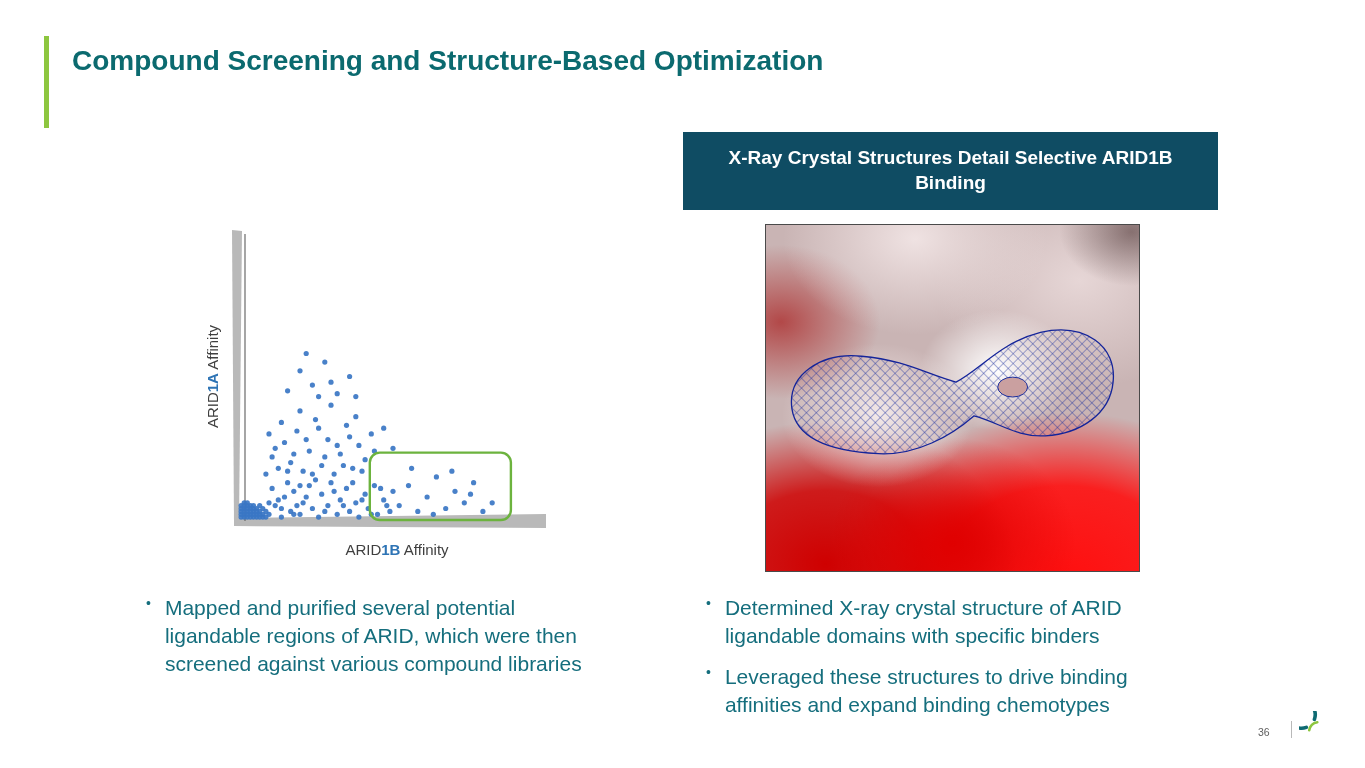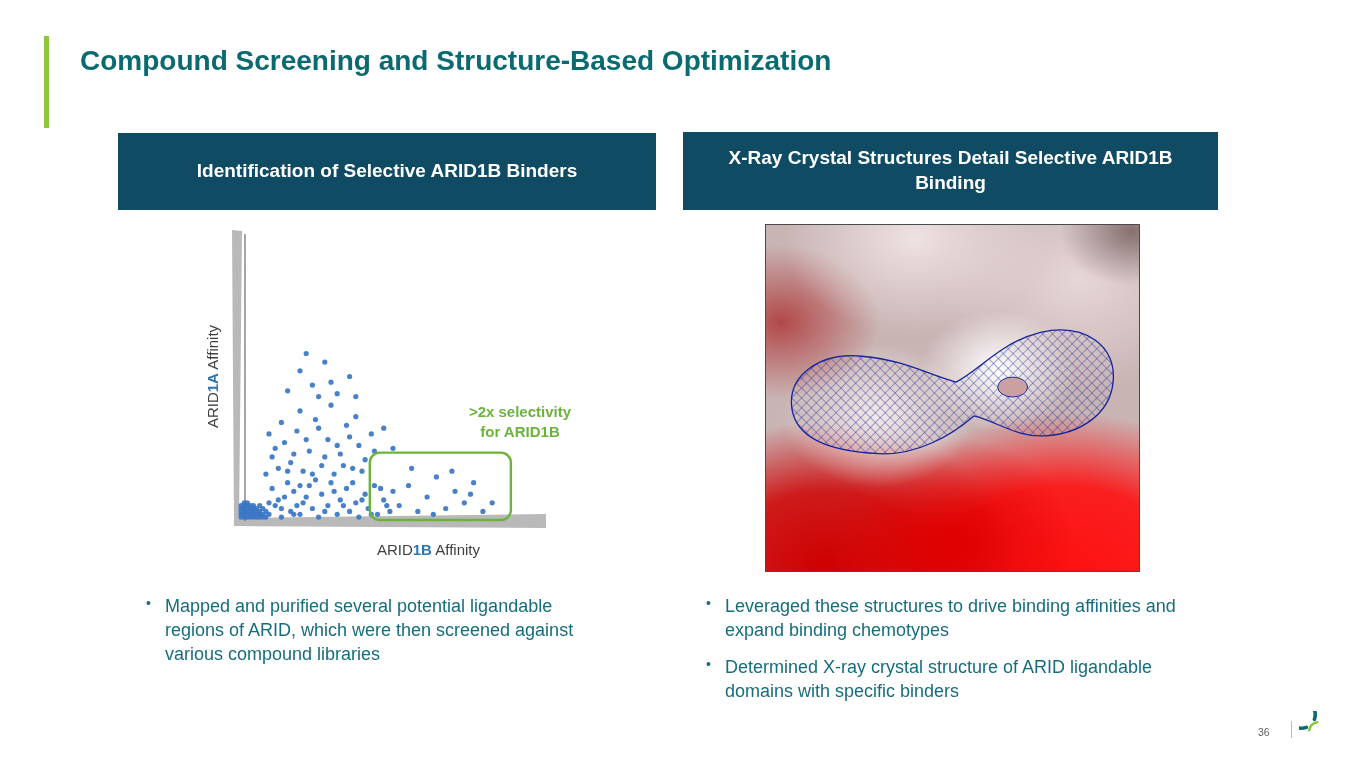--- a/index.html
+++ b/index.html
@@ -1,36 +1,36 @@
 <!DOCTYPE html>
 <html><head>
 <meta charset="utf-8">
 <style>
   html,body{margin:0;padding:0;background:#e8e8e8;}
   .slide{
     position:relative;width:1365px;height:768px;background:#ffffff;overflow:hidden;
     font-family:"Liberation Sans",sans-serif;
   }
   .accent-bar{position:absolute;left:44px;top:36px;width:5px;height:92px;background:#8DC63F;}
-  .title{position:absolute;left:80px;top:44px;font-size:28px;font-weight:700;color:#0B6A6F;line-height:1.18;}
+  .title{position:absolute;left:72px;top:44px;font-size:28px;font-weight:700;color:#0B6A6F;line-height:1.18;}
   .panel-header{
     position:absolute;background:#0F4C63;color:#ffffff;font-size:19px;font-weight:700;
     display:flex;align-items:center;justify-content:center;text-align:center;line-height:1.3;padding:0 24px;box-sizing:border-box;
   }
   .panel-header.left{left:118px;top:133px;width:538px;height:77px;}
   .panel-header.right{left:683px;top:132px;width:535px;height:78px;}
 
   
   .chart-area{position:absolute;left:190px;top:218px;width:420px;height:330px;}
   .scatter-svg{position:absolute;left:0;top:0;}
   .y-axis-label{
     position:absolute;left:130px;top:368px;width:164px;text-align:center;
     transform:rotate(-90deg);font-size:15px;color:#3f3f3f;
   }
-  .x-axis-label{position:absolute;left:280px;top:541px;width:200px;text-align:right;font-size:15px;color:#3f3f3f;}
+  .x-axis-label{position:absolute;left:297px;top:541px;width:200px;text-align:center;font-size:15px;color:#3f3f3f;}
   .axis-hl{color:#2E74B5;font-weight:700;}
   .annotation{
     position:absolute;left:444px;top:402px;width:152px;text-align:center;
     color:#6CB33E;font-weight:700;font-size:15px;line-height:1.32;
   }
 
   
   .crystal-image{
     position:absolute;left:765px;top:224px;width:375px;height:348px;border:1px solid #4a4a4a;box-sizing:border-box;
     background-color:#c9b4b4;
@@ -44,40 +44,39 @@
       radial-gradient(ellipse 200px 170px at 50% 92%, #e00000 0%, rgba(224,0,0,0) 62%),
       radial-gradient(ellipse 280px 210px at 16% 98%, #cf0000 0%, rgba(207,0,0,0.85) 35%, rgba(207,0,0,0) 68%),
       radial-gradient(ellipse 310px 230px at 80% 102%, #ff0f0f 0%, rgba(255,15,15,0.9) 40%, rgba(255,15,15,0) 72%);
   }
   .crystal-image svg{position:absolute;left:0;top:0;}
 
   
   .bullets{position:absolute;}
   .bullets.left-col{left:146px;top:594px;width:466px;}
   .bullets.right-col{left:706px;top:594px;width:496px;}
-  .bullet{display:flex;gap:14px;margin-bottom:13px;color:#156E7D;font-size:18px;line-height:1.34;}
+  .bullet{display:flex;gap:14px;margin-bottom:13px;color:#156E7D;font-size:21px;line-height:1.34;}
   .bullet::before{content:"\2022";color:#156E7D;font-size:14px;line-height:inherit;flex:0 0 auto;}
 
   
   .page-number{position:absolute;left:1258px;top:726px;font-size:10.5px;color:#5f5f5f;width:24px;}
   .footer-divider{position:absolute;left:1291px;top:721px;width:1px;height:17px;background:#b9b9b9;}
   .logo{position:absolute;left:1299px;top:711px;width:40px;height:40px;}
 </style>
 </head>
 <body>
 
 <div class="slide">
 
   <div class="accent-bar"></div>
 
   <div class="title">
     <div>Compound Screening and Structure-Based Optimization</div>
   </div>
 
-  <div class="panel-header left">Identification of Selective ARID1B Binders</div>
   <div class="panel-header right">X-Ray Crystal Structures Detail Selective ARID1B Binding</div>
 
   <div class="chart-area">
     <svg class="scatter-svg" viewBox="0 0 420 330" width="420" height="330">
       <polygon points="42,12 52,13 49,306 44,306" fill="#B9B9B9"></polygon>
       <polygon points="44,300 356,296 356,310 44,308" fill="#B9B9B9"></polygon>
       <line x1="55" y1="16" x2="55" y2="303" stroke="#6a6a6a" stroke-width="1.2"></line>
       <g id="scatter-points">
           <circle cx="51.1" cy="299.1" r="2.6" fill="#3A76C4" fill-opacity="0.92"></circle>
           <circle cx="54.2" cy="296.3" r="2.6" fill="#3A76C4" fill-opacity="0.92"></circle>
@@ -234,24 +233,20 @@
   </div>
 
   <div class="y-axis-label">
     <span>ARID</span><span class="axis-hl">1A</span><span> Affinity</span>
   </div>
 
   <div class="x-axis-label">
     <span>ARID</span><span class="axis-hl">1B</span><span> Affinity</span>
   </div>
 
-  <div class="annotation">
-    <div>&gt;2x selectivity</div>
-    <div>for ARID1B</div>
-  </div>
 
   <div class="crystal-image">
     <svg viewBox="0 0 375 348" width="375" height="346">
       <defs>
         <pattern id="meshpat" width="7" height="7" patternUnits="userSpaceOnUse" patternTransform="rotate(45)">
           <path d="M0 0 L0 7 M0 0 L7 0" stroke="#1B2F9E" stroke-width="0.8" fill="none"></path>
         </pattern>
       </defs>
       <path d="M 25 185 C 20 150, 55 128, 95 132 C 140 136, 160 150, 190 158 C 215 145, 235 118, 275 108 C 320 98, 352 122, 348 158 C 345 190, 315 210, 280 212 C 252 214, 232 198, 208 192 C 185 212, 150 232, 112 230 C 70 228, 30 218, 25 185 Z" fill="url(#meshpat)" stroke="#14249A" stroke-width="1.3"></path>
       <ellipse cx="247" cy="163" rx="15" ry="10" fill="#caa0a0" stroke="#1B2F9E" stroke-width="1"></ellipse>
@@ -259,24 +254,24 @@
   </div>
 
   <div class="bullets left-col">
     <div class="bullet">
         <span>Mapped and purified several potential ligandable regions of ARID, which were then screened against various compound libraries</span>
       </div>
   </div>
 
   <div class="bullets right-col">
     <div class="bullet">
-        <span>Leveraged these structures to drive binding affinities and expand binding chemotypes</span>
+        <span>Determined X-ray crystal structure of ARID ligandable domains with specific binders</span>
       </div>
     <div class="bullet">
-        <span>Determined X-ray crystal structure of ARID ligandable domains with specific binders</span>
+        <span>Leveraged these structures to drive binding affinities and expand binding chemotypes</span>
       </div>
   </div>
 
   <div class="page-number">36</div>
   <div class="footer-divider"></div>
   <svg class="logo" viewBox="0 0 40 40" width="40" height="40">
     <path d="M 7.3 16.4 A 13.5 13.5 0 1 1 15.4 8.3" fill="none" stroke="#0E6A72" stroke-width="3.6" stroke-linecap="round"></path>
     <path d="M 10.2 19.3 A 10 10 0 0 1 18.3 11.2" fill="none" stroke="#8DC63F" stroke-width="2.6" stroke-linecap="round"></path>
   </svg>
 

